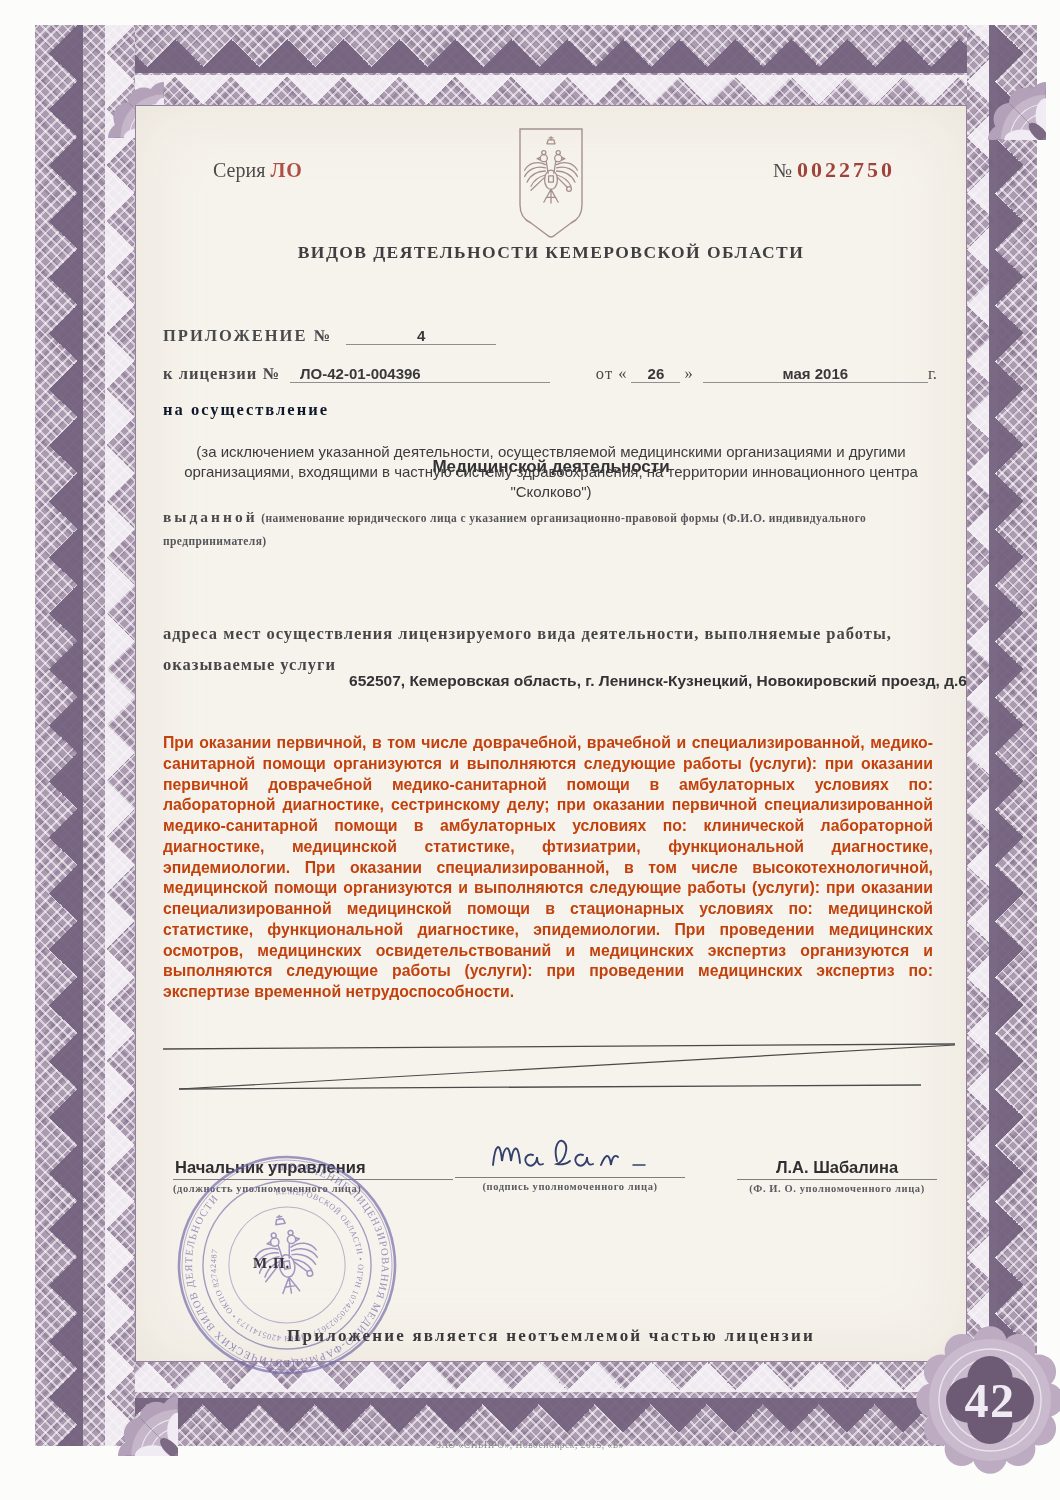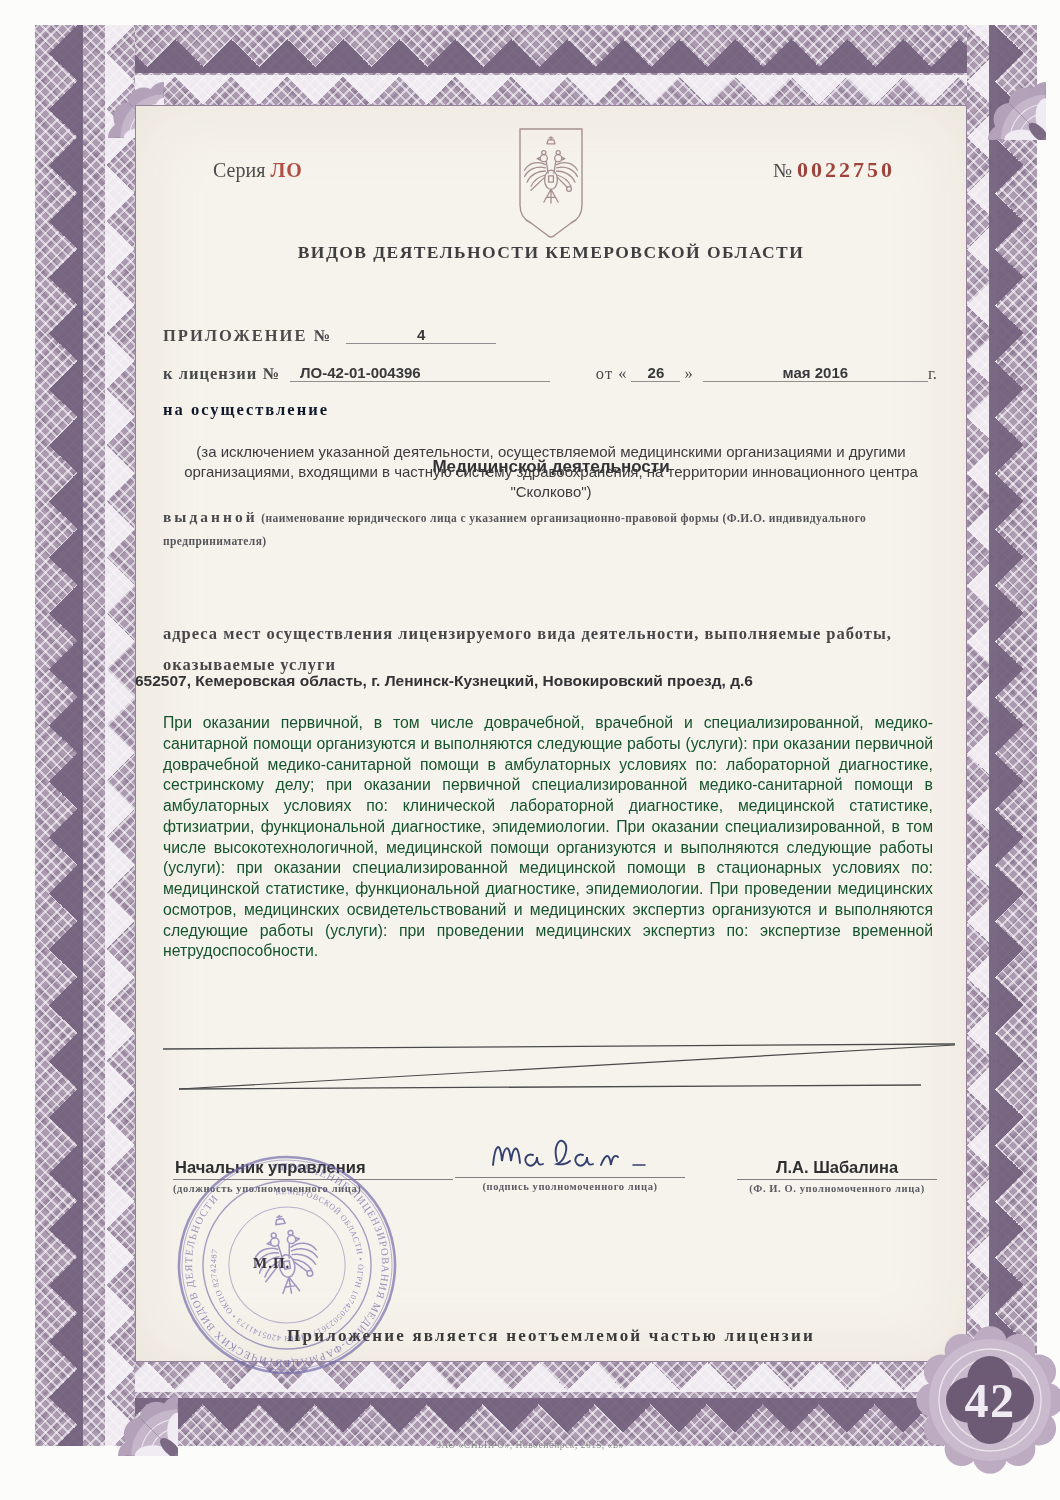--- a/index.html
+++ b/index.html
@@ -78,47 +78,47 @@
   .serial-row{top:52px;display:flex;justify-content:space-between;padding:0 72px 0 78px;align-items:baseline;}
   .series{font-size:20px;color:#4c4c4c;}
   .series .val{color:#b04f45;font-weight:bold;letter-spacing:1px;}
   .number{font-size:20px;color:#4c4c4c;}
   .number .val{color:#9e443c;font-weight:bold;letter-spacing:3px;font-size:22px;}
 
   .coat{position:absolute;left:378px;top:20px;width:76px;height:120px;color:#a58f8c;}
 
   .title{top:133px;text-align:center;font-weight:bold;font-size:17.5px;letter-spacing:1.4px;color:#3f3e40;line-height:1.6;}
 
-  .row{display:flex;align-items:flex-start;padding:0 30px 0 28px;}
+  .row{display:flex;align-items:center;padding:0 30px 0 28px;}
   .lbl{font-weight:bold;font-size:16.5px;letter-spacing:2px;color:#4a4a4c;white-space:nowrap;}
   .fill{border-bottom:1px solid #8f8f8f;font-family:"Liberation Sans",sans-serif;font-weight:bold;font-size:15px;color:#39393b;text-align:center;}
   .appendix-row{top:221px;}
   .appendix-row .fill{width:150px;margin-left:14px;}
   .license-row{top:259px;}
   .license-row .num{width:255px;text-align:left;padding-left:10px;margin-left:10px;}
   .license-row .ot{margin-left:46px;font-size:16.5px;letter-spacing:1px;}
   .license-row .day{width:50px;margin:0 4px;}
   .license-row .quote{font-size:16.5px;color:#4a4a4c;}
   .license-row .monthyear{width:230px;margin-left:10px;}
   .license-row .g{margin-left:auto;font-size:16.5px;color:#4a4a4c;}
 
   .activity-label{top:295px;padding-left:28px;font-weight:bold;font-size:16.5px;letter-spacing:2px;color:#0f172a;}
   .activity-type{top:313px;text-align:center;font-family:"Liberation Sans",sans-serif;font-weight:bold;font-size:17px;color:#333336;margin-top:39px;}
   .activity-note{top:337px;text-align:center;font-family:"Liberation Sans",sans-serif;font-size:15px;color:#3c3c3e;line-height:1.33;padding:0 40px;}
   .issued{top:400px;padding:0 30px 0 28px;font-size:15px;color:#4a4a4c;line-height:1.55;}
   .issued .lead{font-weight:bold;letter-spacing:3px;font-size:15.5px;}
   .issued .note{font-size:11.5px;letter-spacing:.4px;font-weight:bold;color:#55555a;}
   .organization{top:440px;text-align:center;font-family:"Liberation Sans",sans-serif;font-weight:bold;font-size:16px;color:#313134;line-height:1.45;padding:0 60px;}
   .address-label{top:513px;padding:0 40px 0 28px;font-weight:bold;font-size:16.5px;letter-spacing:1px;color:#474749;line-height:1.9;}
-  .address{top:567px;text-align:left;font-family:"Liberation Sans",sans-serif;font-weight:bold;font-size:15.5px;color:#333336;}
+  .address{top:567px;text-align:right;font-family:"Liberation Sans",sans-serif;font-weight:bold;font-size:15.5px;color:#333336;}
 
   .body-text{
-    top:608px;padding:0 34px 0 28px;
-    font-family:"Liberation Sans",sans-serif;font-weight:normal;font-size:15.8px;
-    color:#14532d;line-height:1.315;text-align:justify;
+    top:628px;padding:0 34px 0 28px;
+    font-family:"Liberation Sans",sans-serif;font-weight:bold;font-size:15.8px;
+    color:#c2410c;line-height:1.315;text-align:justify;
   }
 
   .zlines{position:absolute;left:28px;top:936px;width:792px;height:52px;}
 
   
   .sig-col{position:absolute;text-align:center;}
   .sig-label{font-family:"Liberation Sans",sans-serif;font-weight:bold;font-size:16.5px;color:#2f2f31;white-space:nowrap;}
   .sig-line{border-bottom:1px solid #7e7e7e;height:0;margin-top:2px;}
   .sig-cap{font-size:10.5px;font-weight:bold;color:#5a5a60;letter-spacing:.6px;margin-top:3px;white-space:nowrap;}
   .col-position{left:38px;top:1053px;width:280px;}

